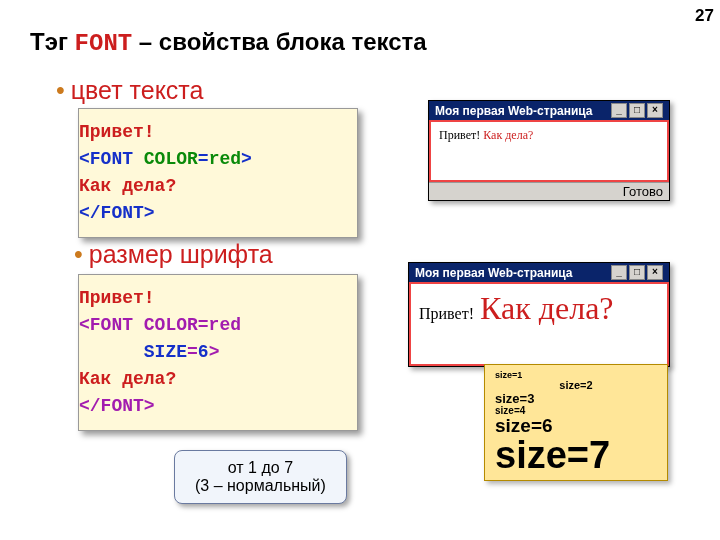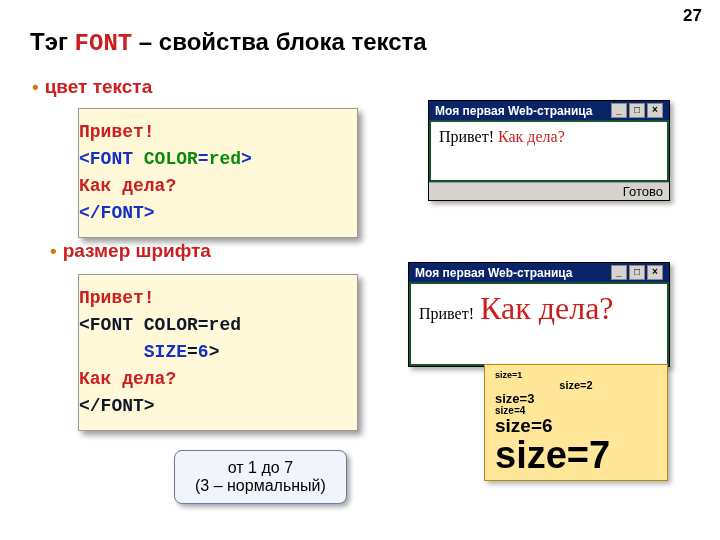--- a/index.html
+++ b/index.html
@@ -8,40 +8,41 @@
     width: 720px;
     height: 540px;
     font-family: Arial, sans-serif;
     background: #fff;
     position: relative;
     overflow: hidden;
   }
   .page-num {
     position: absolute;
     top: 6px;
-    right: 18px;
+    right: 6px;
     font-size: 17px;
     font-weight: bold;
   }
   .heading {
     position: absolute;
     top: 28px;
     left: 30px;
     font-size: 24px;
     font-weight: bold;
   }
   .heading .kw {
     color: #cc1e1e;
     font-family: "Courier New", monospace;
     font-weight: bold;
   }
   .bullet {
-    font-size: 19px;
-    font-weight: bold;
+    font-size: 25px;
+    font-weight: normal;
     color: #cc1e1e;
+    margin-left: 24px;
   }
   .bullet .dot { color: #cc7a1e; margin-right: 6px; }
   .b1 { position: absolute; top: 76px; left: 32px; }
   .b2 { position: absolute; top: 240px; left: 50px; }
 
   .codebox {
     position: absolute;
     background: #fff9d9;
     border: 1px solid #999;
     box-shadow: 4px 4px 6px rgba(0,0,0,0.4);
@@ -50,26 +51,26 @@
     font-size: 18px;
     line-height: 1.5;
     white-space: pre;
   }
   .code1 { top: 108px; left: 78px; width: 278px; }
   .code2 { top: 274px; left: 78px; width: 278px; }
 
   .c-red  { color: #cc1e1e; font-weight: bold; }
   .c-blue { color: #1530c9; font-weight: bold; }
   .c-grn  { color: #0a8a0a; font-weight: bold; }
-  .c-blk  { color: #0f172a; font-weight: bold; }
+  .c-blk  { color: #a21caf; font-weight: bold; }
 
   .win {
     position: absolute;
     border: 1px solid #000;
-    background: #14532d;
+    background: #ef4444;
     box-shadow: 3px 3px 5px rgba(0,0,0,0.35);
   }
   .win-title {
     background: #0a246a;
     color: #fff;
     font-size: 12px;
     font-weight: bold;
     padding: 2px 6px;
     display: flex;
     align-items: center;
@@ -89,21 +90,21 @@
     font-family: "Times New Roman", serif;
   }
   .win-status {
     background: #d6d3ce;
     font-size: 13px;
     padding: 1px 6px;
     border-top: 1px solid #999;
     text-align: right;
   }
   .win1 { top: 100px; right: 50px; width: 240px; }
-  .win1 .win-body { font-size: 16px; height: 46px; }
+  .win1 .win-body { font-size: 12px; height: 46px; }
   .win2 { top: 262px; right: 50px; width: 260px; }
   .win2 .win-body { font-size: 16px; height: 68px; display:flex; align-items:baseline; }
   .win2 .big { font-size: 32px; color: #cc1e1e; margin-left:6px; }
 
   .sizebox {
     position: absolute;
     top: 364px;
     right: 52px;
     width: 162px;
     background: #ffe698;

